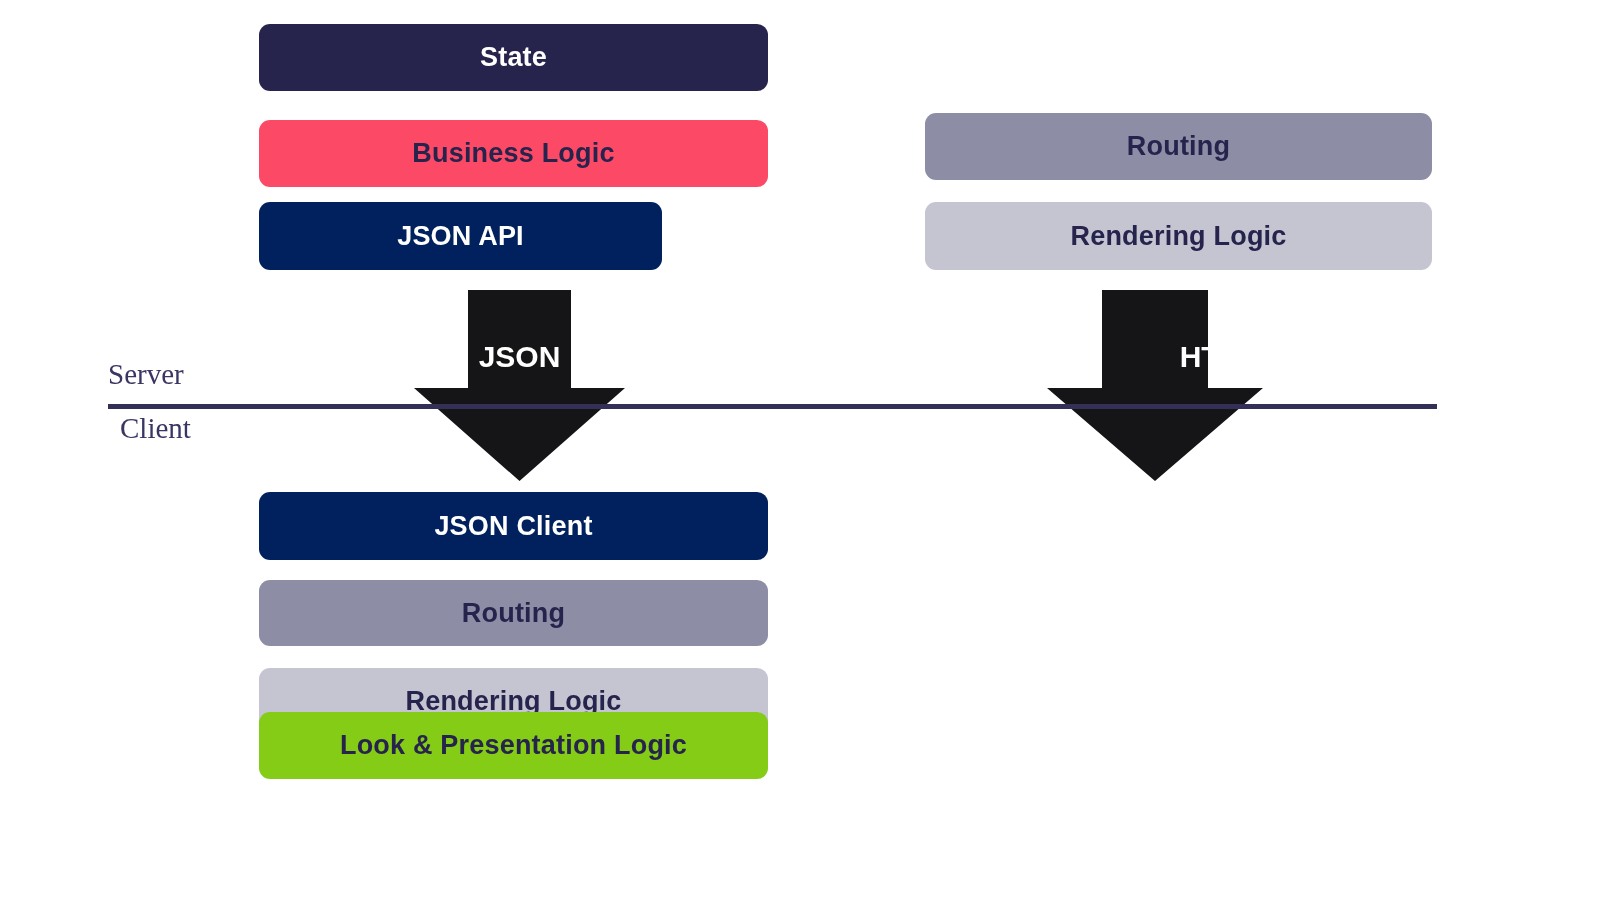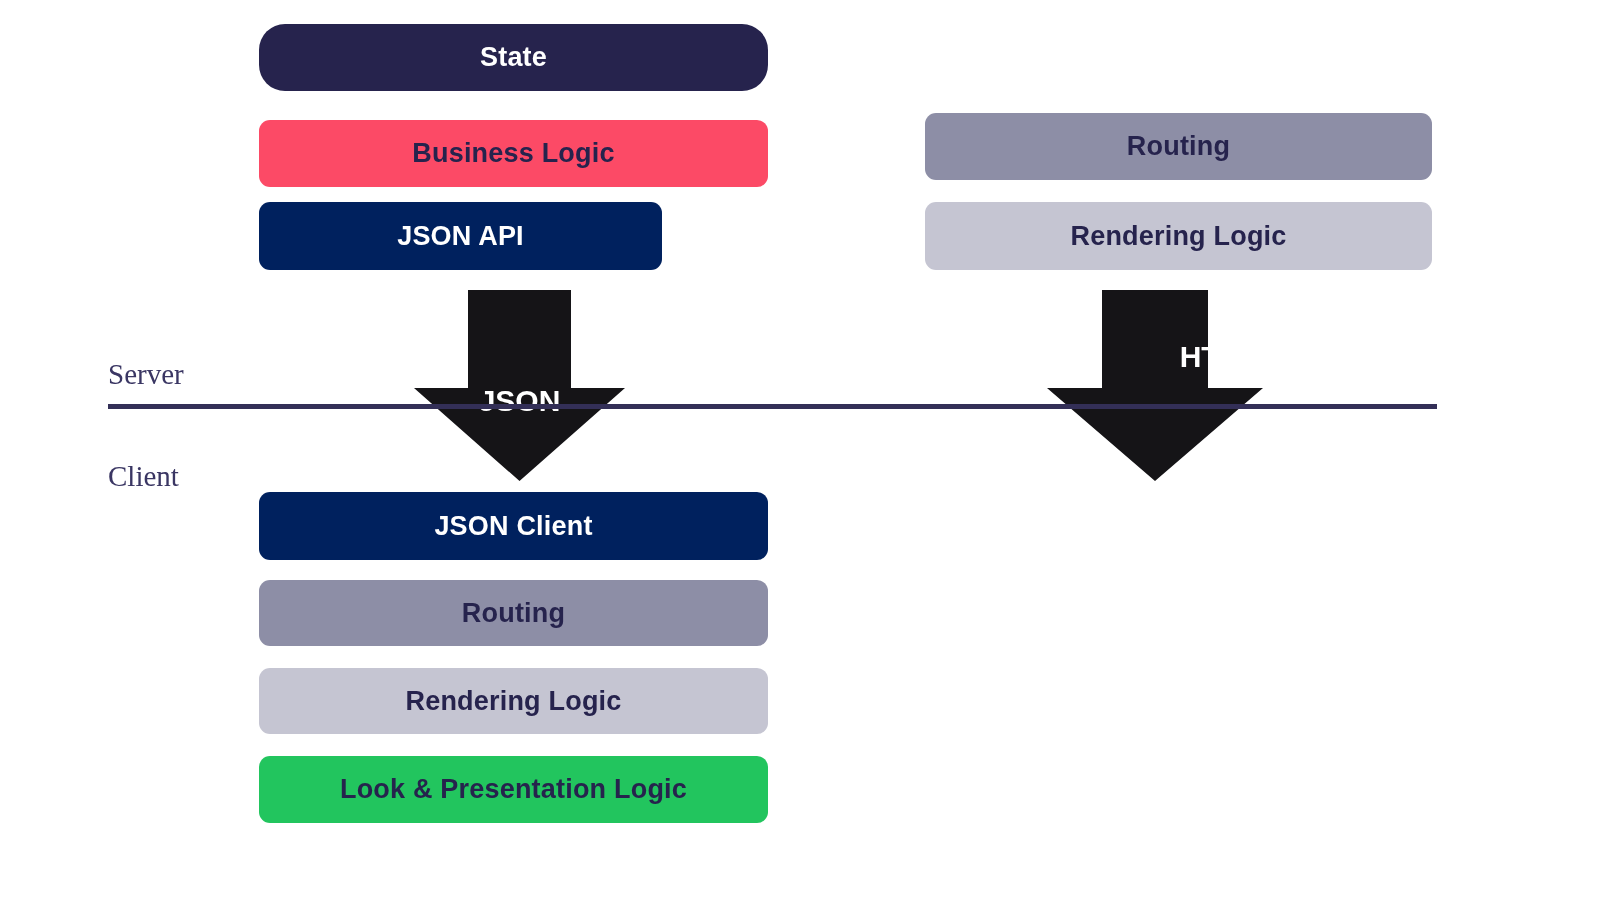--- a/index.html
+++ b/index.html
@@ -51,21 +51,21 @@
   .zone-label {
     position: absolute;
     font-size: 29px;
     font-weight: normal;
     color: #3A3663;
     line-height: 1;
     white-space: nowrap;
     font-family: Liberation Serif, serif;
   }
   #zone-server { left: 108px; top: 360px; }
-  #zone-client { left: 108px; top: 414px; margin-top: 48px; }
+  #zone-client { left: 120px; top: 414px; }
 
   
   .arrow-wrap {
     position: absolute;
   }
   .arrow-wrap svg {
     display: block;
   }
   .arrow-text {
     position: absolute;
@@ -75,21 +75,21 @@
     line-height: 1;
     white-space: nowrap;
     text-align: center;
   }
 </style>
 </head>
 <body>
 
 <div id="canvas">
 
-  <div class="layer-box" id="box-state" style="left:259px; top:24px; width:509px; height:67px; background:#26234D;border-radius:26px;">
+  <div class="layer-box" id="box-state" style="left:259px; top:24px; width:509px; height:67px; background:#26234D;">
     <span class="layer-label txt-light">State</span>
   </div>
 
   <div class="layer-box" id="box-business-logic" style="left:259px; top:120px; width:509px; height:67px; background:#FC4A66;">
     <span class="layer-label txt-dark">Business Logic</span>
   </div>
 
   <div class="layer-box" id="box-json-api" style="left:259px; top:202px; width:403px; height:68px; background:#00215E;">
     <span class="layer-label txt-light">JSON API</span>
   </div>
@@ -99,21 +99,21 @@
   </div>
 
   <div class="layer-box" id="box-rendering-logic-server" style="left:925px; top:202px; width:507px; height:68px; background:#C5C5D2;">
     <span class="layer-label txt-dark">Rendering Logic</span>
   </div>
 
   <div class="arrow-wrap" id="arrow-json" style="left:414px; top:290px; width:211px; height:191px;">
     <svg width="211" height="191" viewBox="0 0 211 191">
       <polygon points="54,0 157,0 157,98 211,98 105.5,191 0,98 54,98" fill="#151417"></polygon>
     </svg>
-    <span class="arrow-text" style="left:0; top:52px; width:211px;margin-top:44px;">JSON</span>
+    <span class="arrow-text" style="left:0; top:52px; width:211px;">JSON</span>
   </div>
 
   <div class="arrow-wrap" id="arrow-html" style="left:1047px; top:290px; width:216px; height:191px;">
     <svg width="216" height="191" viewBox="0 0 216 191">
       <polygon points="55,0 161,0 161,98 216,98 108,191 0,98 55,98" fill="#151417"></polygon>
     </svg>
     <span class="arrow-text" style="left:0; top:52px; width:216px;text-align:right;">HTML</span>
   </div>
 
   <span class="zone-label" id="zone-server">Server</span>
@@ -125,17 +125,17 @@
   </div>
 
   <div class="layer-box" id="box-routing-client" style="left:259px; top:580px; width:509px; height:66px; background:#8D8EA6;">
     <span class="layer-label txt-dark">Routing</span>
   </div>
 
   <div class="layer-box" id="box-rendering-logic-client" style="left:259px; top:668px; width:509px; height:66px; background:#C5C5D2;">
     <span class="layer-label txt-dark">Rendering Logic</span>
   </div>
 
-  <div class="layer-box" id="box-look-presentation" style="left:259px; top:756px; width:509px; height:67px; background:#22c55e;">
+  <div class="layer-box" id="box-look-presentation" style="left:259px; top:712px; width:509px; height:67px; background:#84cc16;">
     <span class="layer-label txt-dark">Look &amp; Presentation Logic</span>
   </div>
 
 </div>
 
 </body></html>

